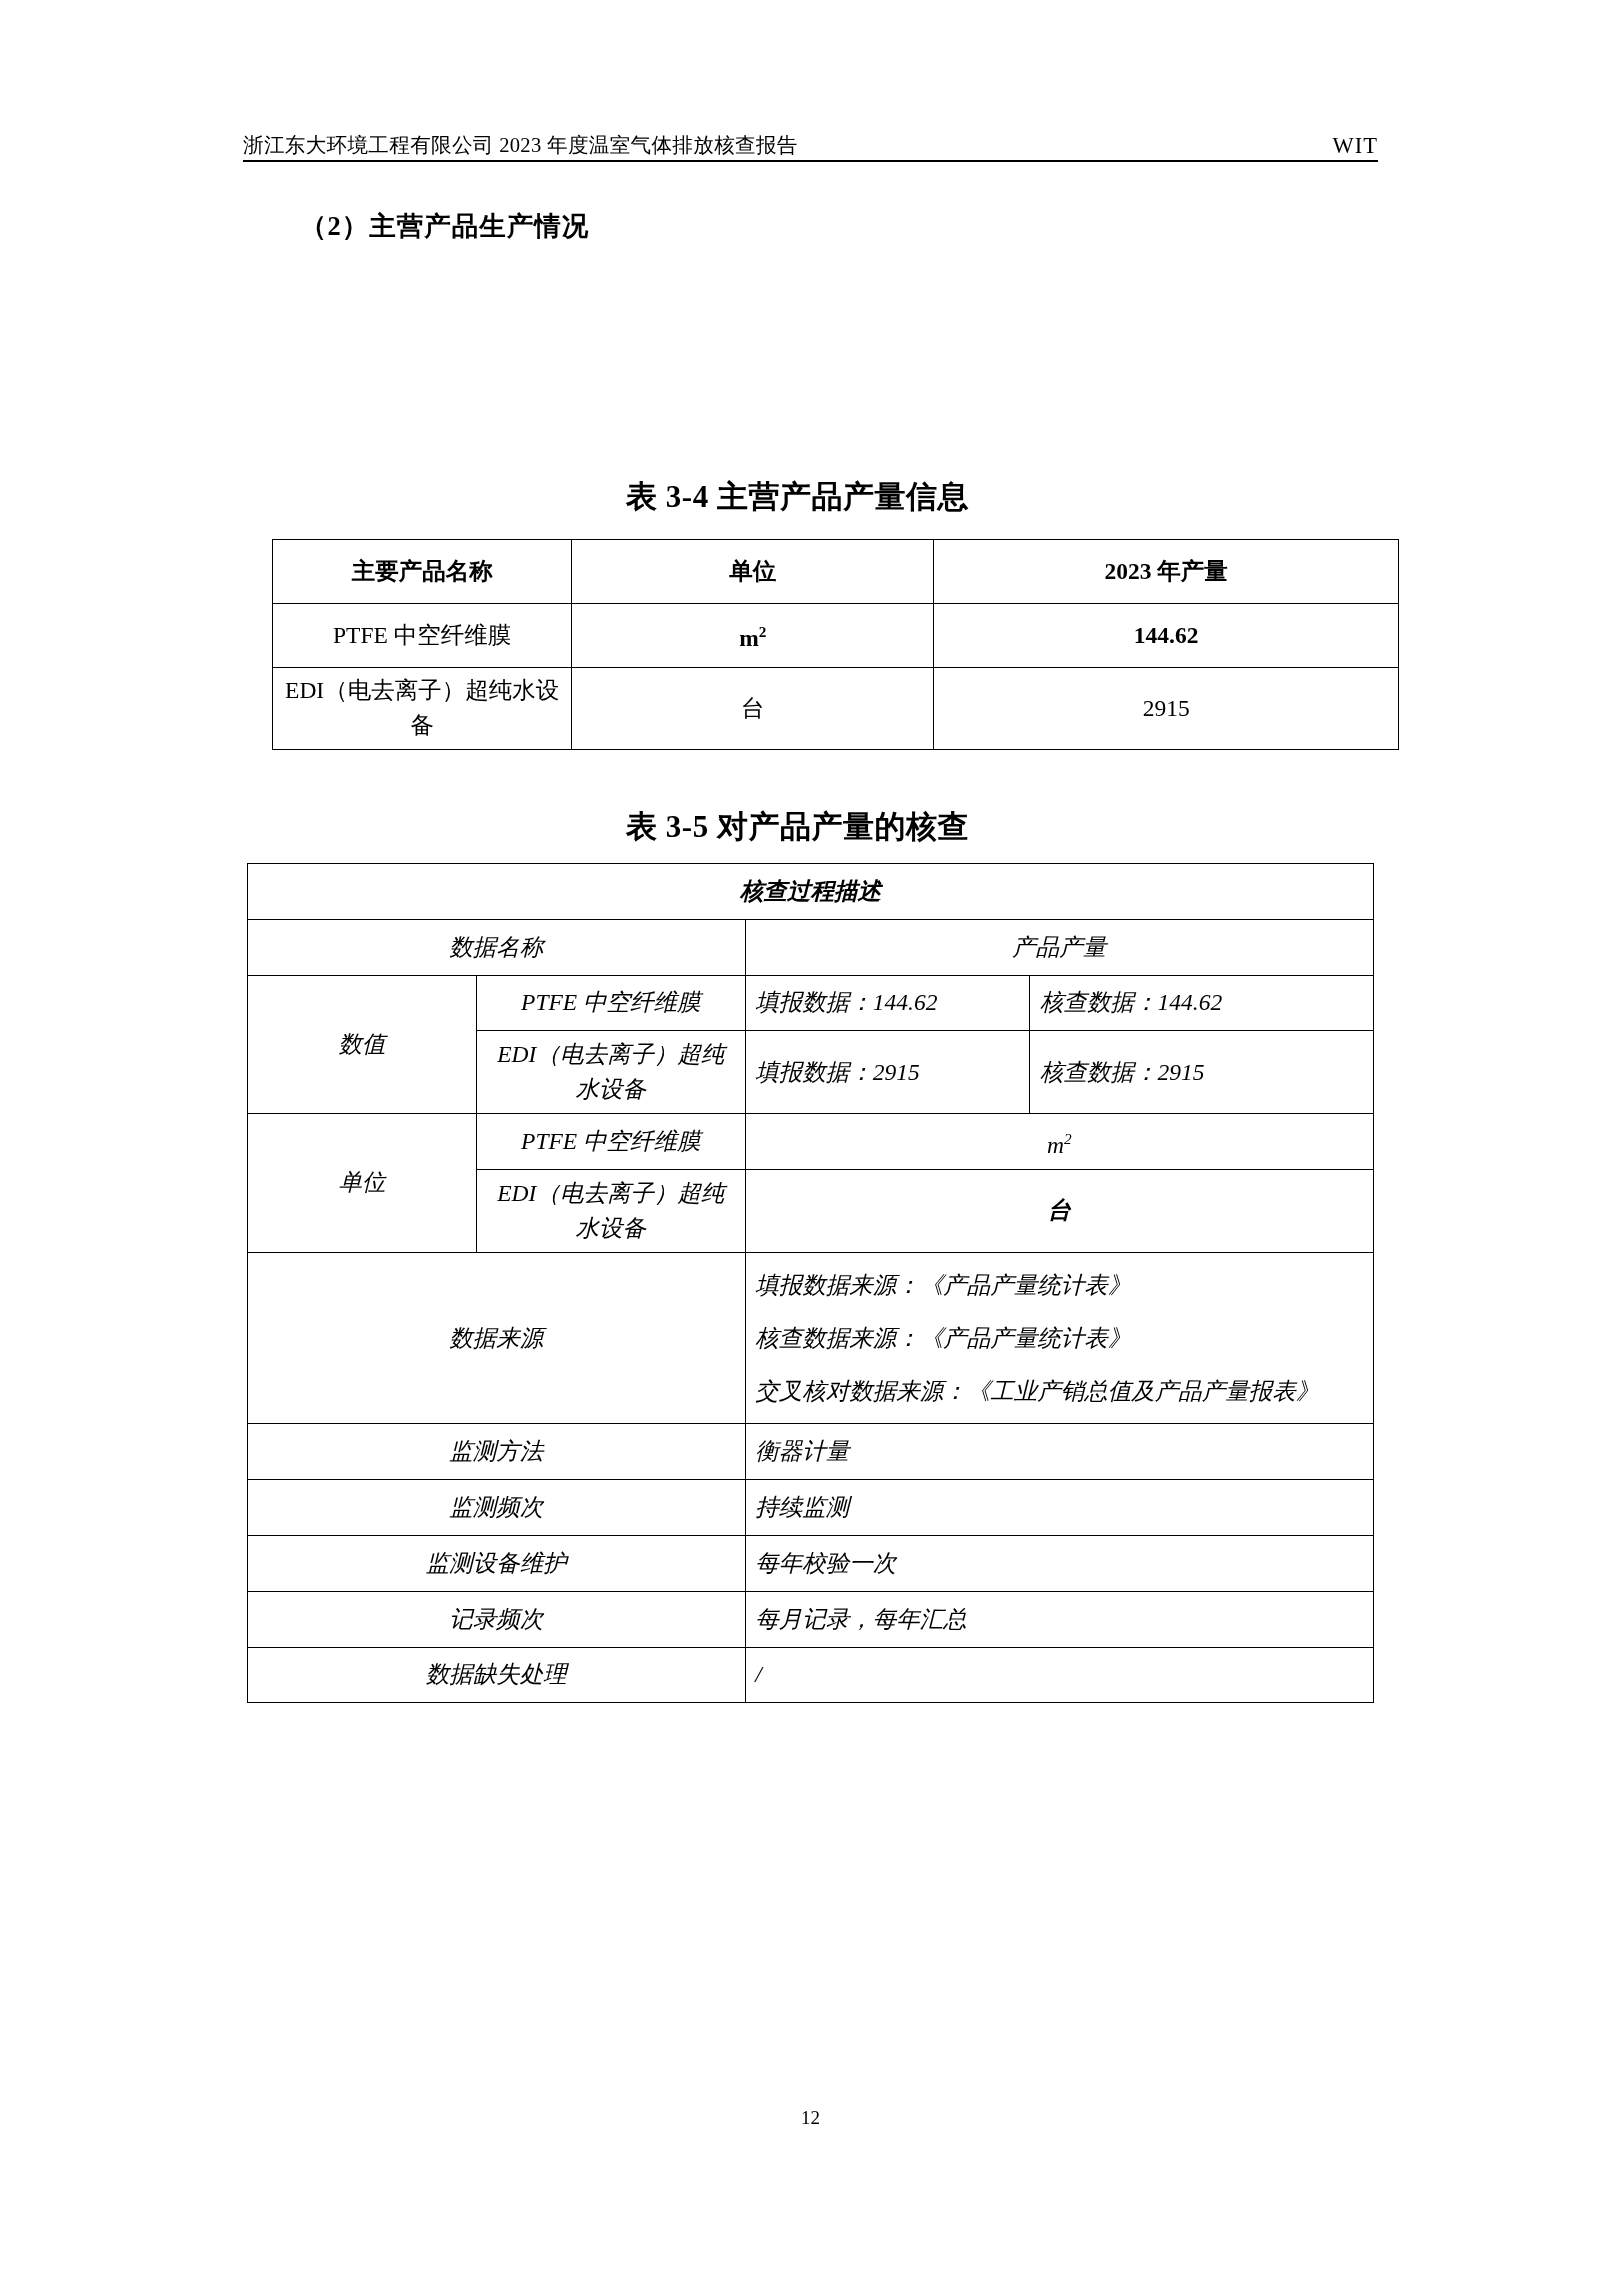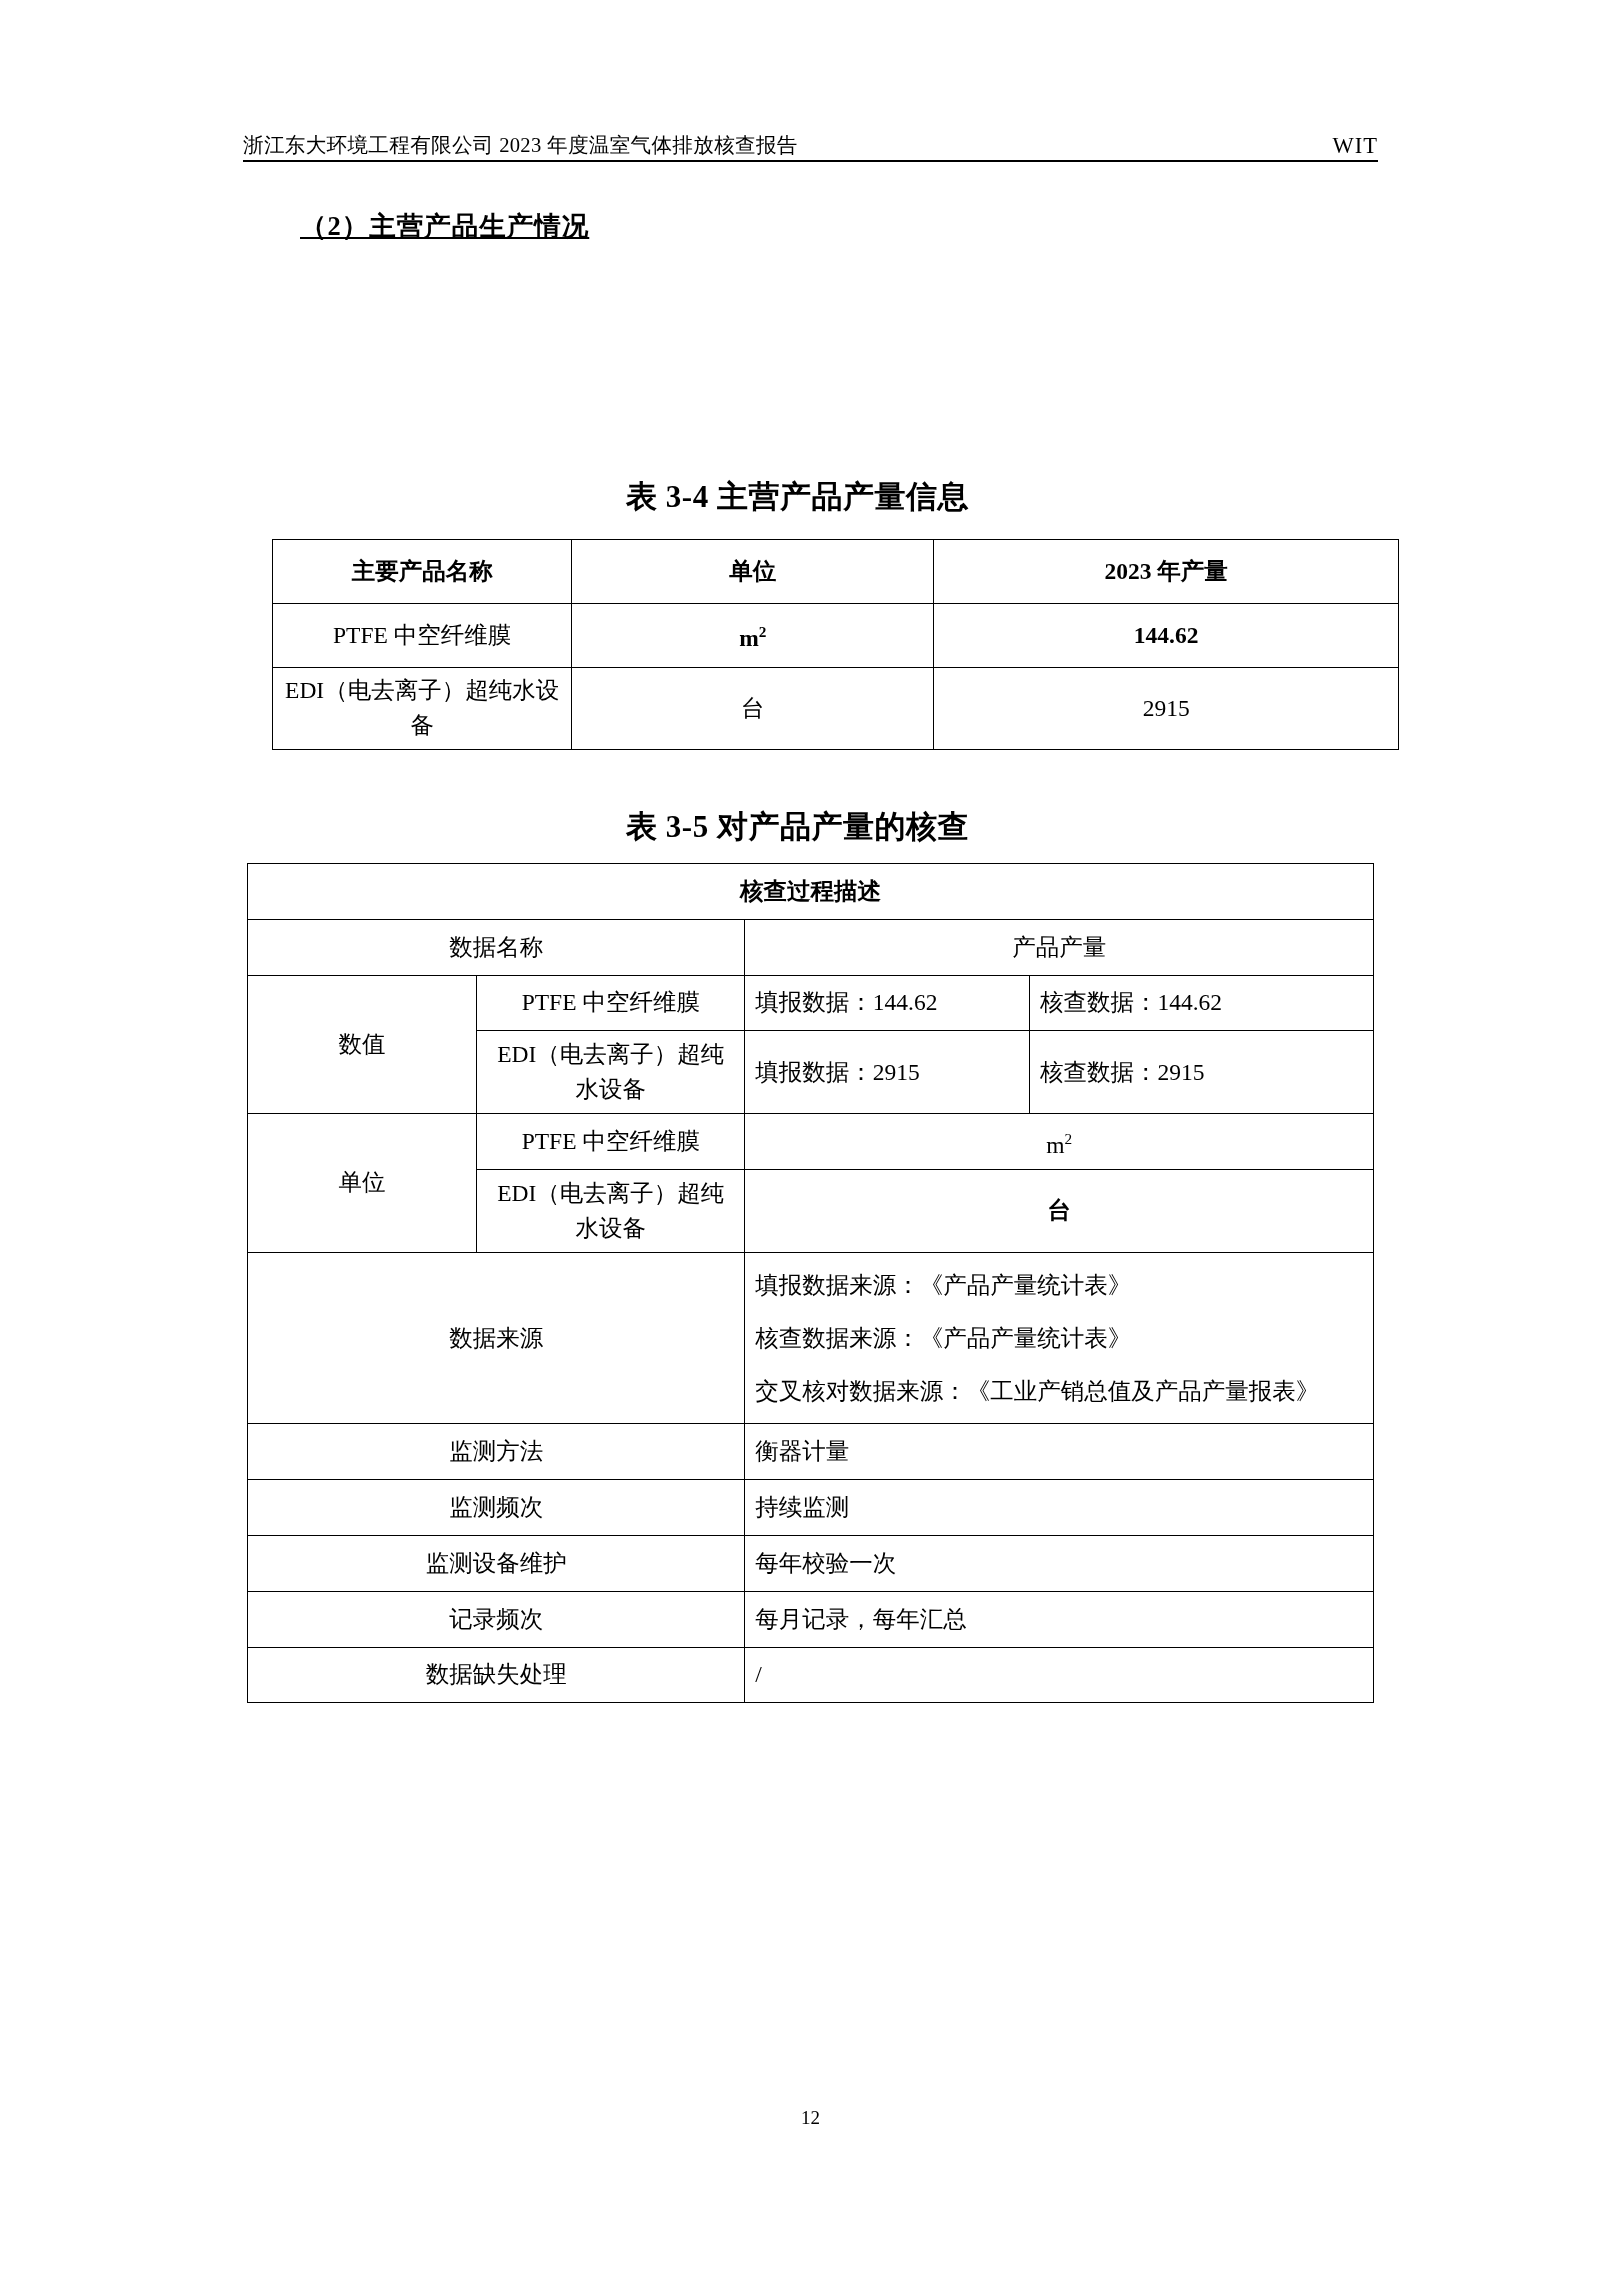--- a/index.html
+++ b/index.html
@@ -51,21 +51,20 @@
     background: #000000;
   }
   
   .section-title {
     position: absolute;
     left: 300px;
     top: 208px;
     font-size: 26.5px;
     font-weight: bold;
     letter-spacing: 1px;
-    text-decoration: underline;
   }
   .para {
     position: absolute;
     left: 243px;
     top: 294px;
     width: 1135px;
     font-size: 25.5px;
     line-height: 61px;
     text-align: justify;
   }
@@ -114,20 +113,21 @@
   #table34 td { height: 51px; }
   #table34 .c1 { width: 294px; }
   #table34 .c2 { width: 363px; }
   #table34 .c3 { width: 470px; }
 
   
   #table35 {
     left: 247px;
     top: 863px;
     width: 1127px;
+    font-style: italic;
   }
   #table35 td { height: 43px; }
   .col-a { width: 227px; }
   .col-b { width: 267px; }
   .col-c { width: 284px; }
   .col-d { width: 349px; }
   .src-cell { line-height: 53px; }
   
   .page-number {
     position: absolute;

